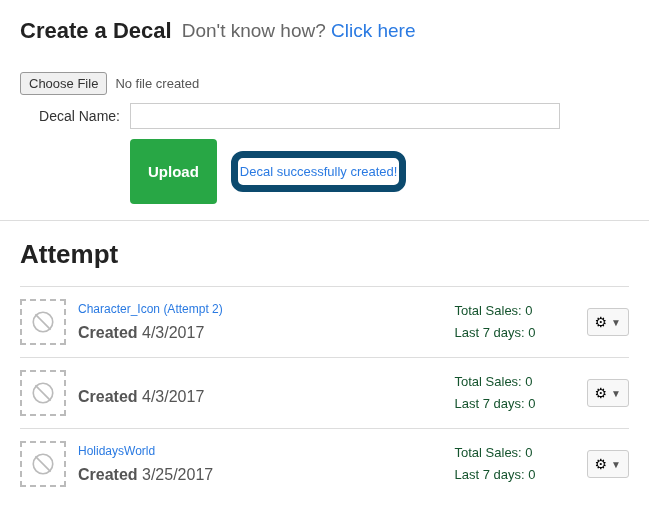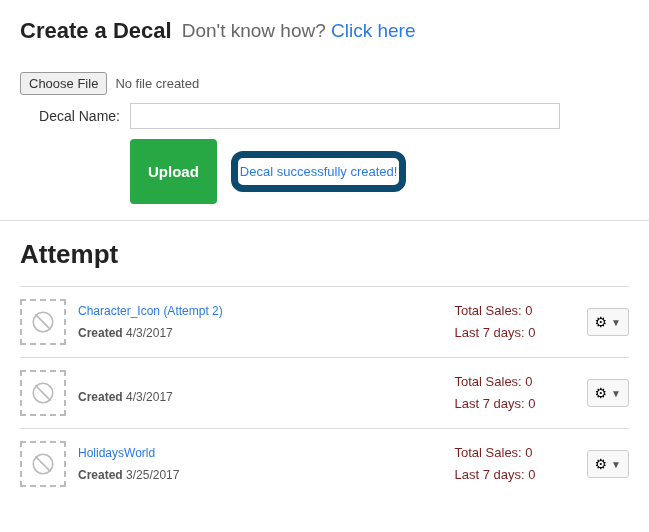--- a/index.html
+++ b/index.html
@@ -159,32 +159,32 @@
     .decal-name-link {
       color: #2a7ae2;
       text-decoration: none;
       font-size: 12px;
       font-weight: normal;
       display: block;
       cursor: pointer;
     }
 
     .decal-created {
-      font-size: 12px;
+      font-size: 16px;
       color: #555;
       margin-top: 8px;
     }
 
     .decal-created span {
       font-weight: bold;
     }
 
     .decal-stats {
       font-size: 13px;
-      color: #7f1d1d;
+      color: #14532d;
       min-width: 120px;
       line-height: 1.7;
       margin-left: 12px;
     }
 
     .decal-actions {
       display: flex;
       align-items: center;
     }
 

